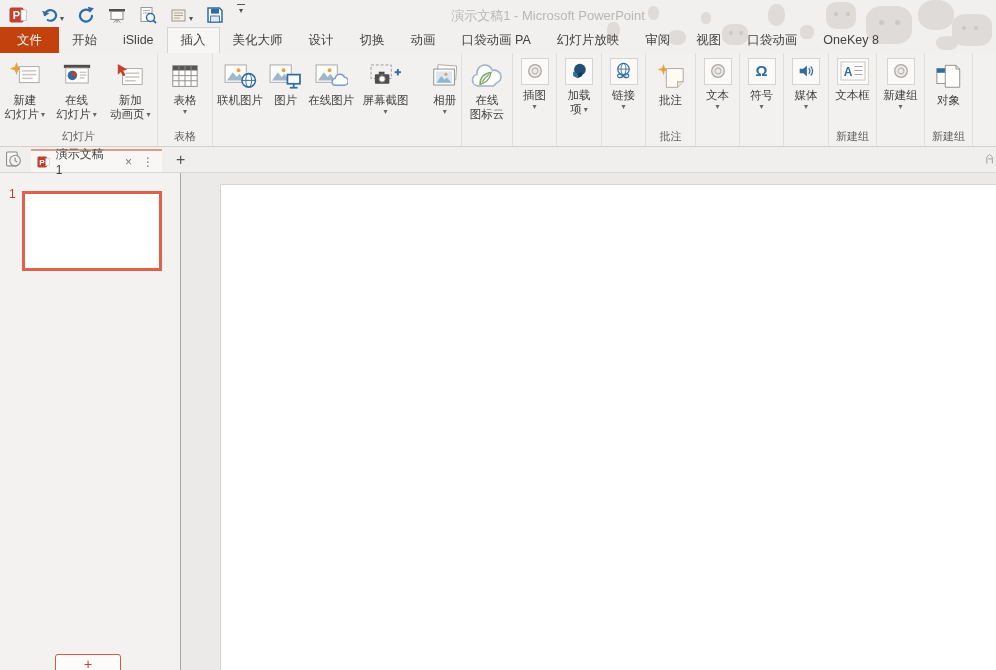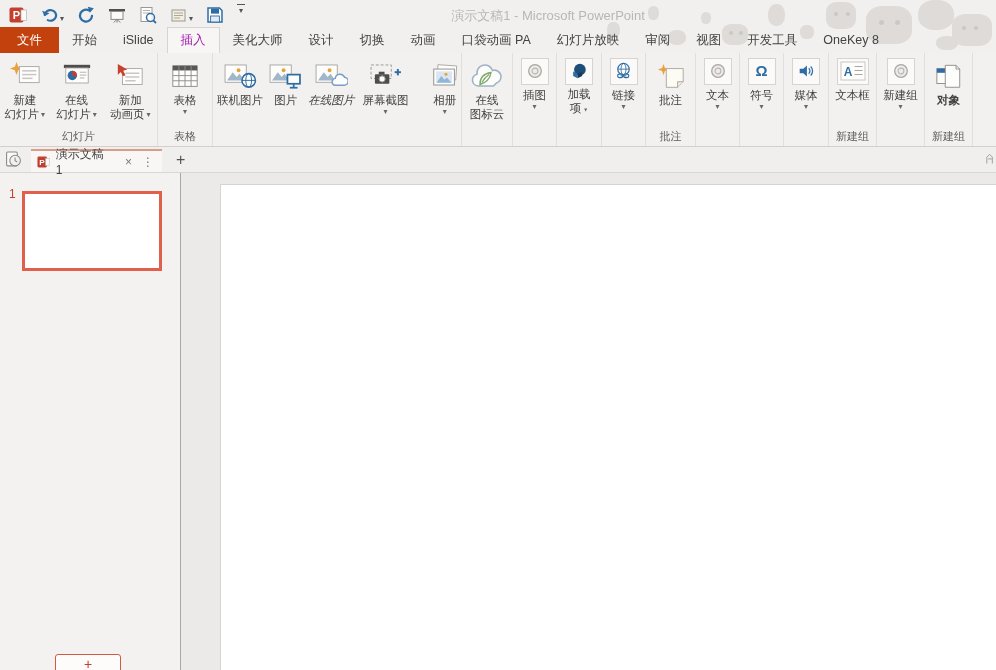--- a/index.html
+++ b/index.html
@@ -13,21 +13,21 @@
   .deco .eye{position:absolute;background:#CBC8C5;border-radius:50%;width:4px;height:4px;}
   .titlebar{position:absolute;top:0;left:0;right:0;height:27px;display:flex;align-items:center;}
   .qat{display:flex;align-items:center;gap:13px;padding-left:9px;position:relative;z-index:3;}
   .qbtn{display:flex;align-items:flex-end;gap:1px;height:20px;cursor:default;}
   .qar{font-size:8px;color:#55534f;line-height:10px;}
   .win-title{position:absolute;left:548px;top:7px;transform:translateX(-50%);
              font-size:13px;color:#B9B6B3;white-space:nowrap;z-index:2;}
   .tabrow{position:absolute;top:27px;left:0;right:0;height:26px;display:flex;align-items:stretch;z-index:3;}
   .tab{padding:0 13px;display:flex;align-items:center;font-size:12.5px;color:#444240;white-space:nowrap;}
   .tab.file{background:#c2410c;color:#FFFFFF;padding:0 17px;}
-  .tab.active{background:#F8F6F5;color:#a21caf;border:1px solid #D6D3D0;border-bottom:none;}
+  .tab.active{background:#F8F6F5;color:#404040;border:1px solid #D6D3D0;border-bottom:none;}
   
   .ribbon{position:absolute;top:53px;left:0;right:0;height:93px;background:#F3F1F0;
           border-bottom:1px solid #D2CFCC;display:flex;z-index:2;box-sizing:content-box;}
   .group{border-right:1px solid #E1DEDB;display:flex;flex-direction:column;box-sizing:border-box;flex:0 0 auto;}
   .gbtns{flex:1;display:flex;justify-content:center;}
   .glabel{height:17px;line-height:14px;text-align:center;font-size:11px;color:#605E5B;}
   .rbtn{display:flex;flex-direction:column;align-items:center;padding-top:1px;font-size:11.5px;
         color:#444240;line-height:14px;text-align:center;box-sizing:border-box;cursor:default;}
   .rbtn .ic{height:37px;display:flex;align-items:flex-end;justify-content:center;padding-bottom:2px;}
   .rbtn.boxed .ic{align-items:center;padding-bottom:0;height:34px;}
@@ -158,21 +158,21 @@
       <div class="tab">iSlide</div>
       <div class="tab active">插入</div>
       <div class="tab">美化大师</div>
       <div class="tab">设计</div>
       <div class="tab">切换</div>
       <div class="tab">动画</div>
       <div class="tab">口袋动画 PA</div>
       <div class="tab">幻灯片放映</div>
       <div class="tab">审阅</div>
       <div class="tab">视图</div>
-      <div class="tab">开发工具</div>
+      <div class="tab">口袋动画</div>
       <div class="tab">OneKey 8</div>
     </div>
   </div>
 
   <div class="ribbon">
 
     <div class="group" style="width:158px;">
       <div class="gbtns">
         <div class="rbtn" style="width:50px;">
           <span class="ic">
@@ -270,21 +270,21 @@
               <rect x="1" y="1" width="22" height="18" fill="#FDFDFC" stroke="#ABA8A5"></rect>
               <circle cx="15" cy="6.5" r="2" fill="#E9A23B"></circle>
               <path d="M3 17 L9 8.5 L13 13.5 L16 10 L21 17 Z" fill="#9FB6CB"></path>
               <rect x="19" y="11" width="13" height="9.5" fill="#FDFDFC" stroke="#2E6DA4" stroke-width="1.8"></rect>
               <line x1="25.5" y1="20.5" x2="25.5" y2="24" stroke="#2E6DA4" stroke-width="1.8"></line>
               <line x1="21.5" y1="24.6" x2="29.5" y2="24.6" stroke="#2E6DA4" stroke-width="1.8"></line>
             </svg>
           </span>
           <span class="l">图片</span>
         </div>
-        <div class="rbtn" style="width:58px;font-style:italic;">
+        <div class="rbtn" style="width:58px;">
           <span class="ic">
             <svg width="33" height="27" viewBox="0 0 34 28">
               <rect x="1" y="1" width="22" height="18" fill="#FDFDFC" stroke="#ABA8A5"></rect>
               <circle cx="15" cy="6.5" r="2" fill="#E9A23B"></circle>
               <path d="M3 17 L9 8.5 L13 13.5 L16 10 L21 17 Z" fill="#9FB6CB"></path>
               <path d="M20.5 22 a3.6 3.6 0 0 1 0.4-7.1 a5 5 0 0 1 9.6-1.1 a4 4 0 0 1-0.7 8.2 Z" fill="#FDFDFC" stroke="#7A9CC6" stroke-width="1.5"></path>
             </svg>
           </span>
           <span class="l">在线图片</span>
         </div>
@@ -346,21 +346,21 @@
             </svg>
           </span>
             </span>
           <span class="l">插图</span>
           <span class="ar">▾</span>
         </div>
       </div>
       <div class="glabel"></div>
     </div>
 
-    <div class="group" style="width:45px;font-family:Liberation Mono, monospace;">
+    <div class="group" style="width:45px;">
       <div class="gbtns">
         <div class="rbtn boxed" style="width:45px;">
           <span class="ic">
               <span class="icbox">
             <svg width="18" height="18" viewBox="0 0 20 20">
               <circle cx="11" cy="8.5" r="6.5" fill="#1F4E79"></circle>
               <path d="M3.5 10.5 l5 2.5 v5 l-5-2.5 Z" fill="#2E6DA4"></path>
               <path d="M8.5 13 l5-2 v4.5 l-5 2.5 Z" fill="#163A5C"></path>
             </svg>
           </span>
@@ -495,21 +495,21 @@
             </span>
           <span class="l">新建组</span>
           <span class="ar">▾</span>
         </div>
       </div>
       <div class="glabel"></div>
     </div>
 
     <div class="group" style="width:48px;">
       <div class="gbtns">
-        <div class="rbtn" style="width:48px;font-weight:bold;">
+        <div class="rbtn" style="width:48px;">
           <span class="ic">
             <svg width="28" height="28" viewBox="0 0 30 28">
               <rect x="2" y="5" width="13" height="16" fill="#FDFDFC" stroke="#8F8D8B"></rect>
               <rect x="2" y="5" width="13" height="4.5" fill="#2E6DA4"></rect>
               <path d="M11 1.5 h11.5 l4 4 V25 H11 Z" fill="#FDFDFC" stroke="#8F8D8B"></path>
               <path d="M22.5 1.5 v4 h4" fill="none" stroke="#8F8D8B"></path>
             </svg>
           </span>
           <span class="l">对象</span>
         </div>

